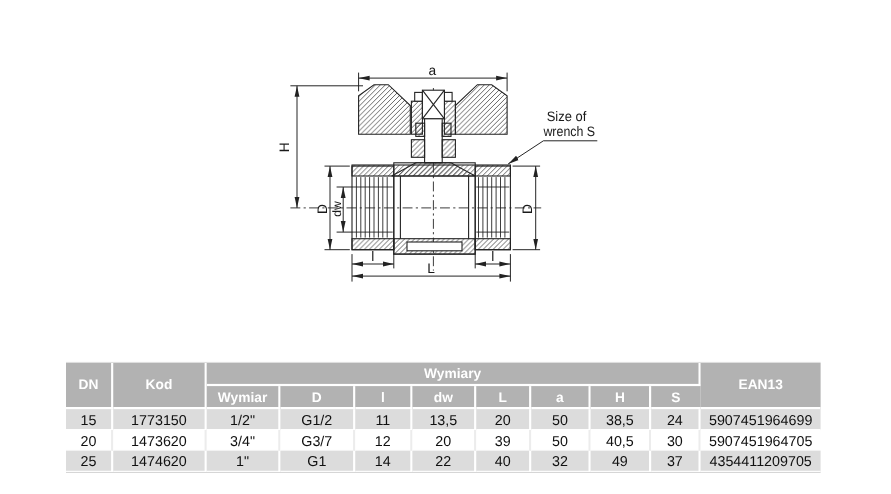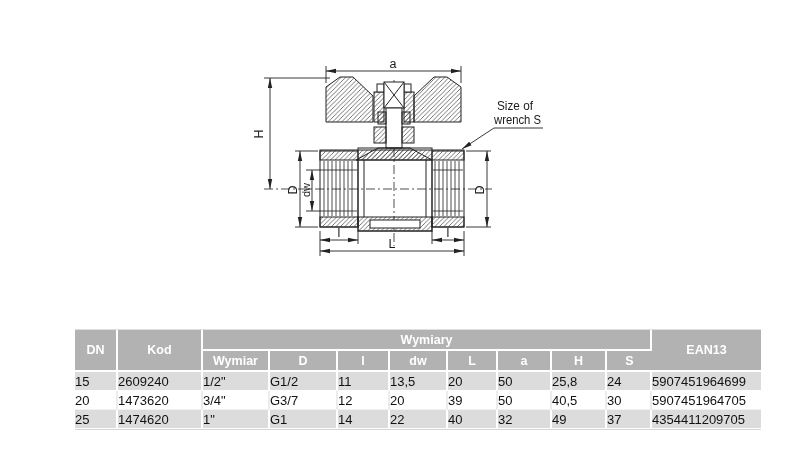--- a/index.html
+++ b/index.html
@@ -4,34 +4,34 @@
 <style>
   html,body{margin:0;padding:0;background:#fff;}
   .stage{
     position:relative;width:810px;height:449px;background:#fff;overflow:hidden;
     font-family:"Liberation Sans",sans-serif;
   }
   .drawing{position:absolute;left:0;top:0;width:810px;height:449px;}
   .drawing text{fill:#1a1a1a;font-family:"Liberation Sans",sans-serif;}
 
   table.spec{
-    position:absolute;left:75px;top:329px;width:686px;
+    position:absolute;left:60px;top:329px;width:686px;
     border-collapse:separate;border-spacing:0;table-layout:fixed;
     font-size:13px;color:#111;
     border-top:1px solid #dedede;border-bottom:1px solid #d6d6d6;
   }
   table.spec th{
     background:var(--header-bg,#b2b2b2);color:var(--header-text,#fff);
     font-weight:bold;font-size:12.5px;text-align:center;
     border-right:2px solid #fff;border-bottom:2px solid #fff;
     padding:0;height:19px;overflow:hidden;white-space:nowrap;
   }
   table.spec th:last-child{border-right:none;}
   table.spec td{
-    text-align:left;padding:0;height:18px;overflow:hidden;white-space:nowrap;
+    text-align:center;padding:0;height:18px;overflow:hidden;white-space:nowrap;
     background:#fff;border-right:2px solid #ececec;border-bottom:1px solid #f2f2f2;margin-top:33px;
   }
   table.spec td:last-child{border-right:none;}
   table.spec tr.stripe td{background:var(--stripe,#dcdcdc);border-right-color:#fff;border-bottom-color:#fff;}
 </style>
 </head>
 <body>
 
 <div class="stage">
 
@@ -197,28 +197,28 @@
         <th>dw</th>
         <th>L</th>
         <th>a</th>
         <th>H</th>
         <th>S</th>
       </tr>
     </thead>
     <tbody>
         <tr class="stripe">
           <td>15</td>
-          <td>2609240</td>
+          <td>1773150</td>
           <td>1/2"</td>
           <td>G1/2</td>
           <td>11</td>
           <td>13,5</td>
           <td>20</td>
           <td>50</td>
-          <td>25,8</td>
+          <td>38,5</td>
           <td>24</td>
           <td>5907451964699</td>
         </tr>
         <tr>
           <td>20</td>
           <td>1473620</td>
           <td>3/4"</td>
           <td>G3/7</td>
           <td>12</td>
           <td>20</td>

